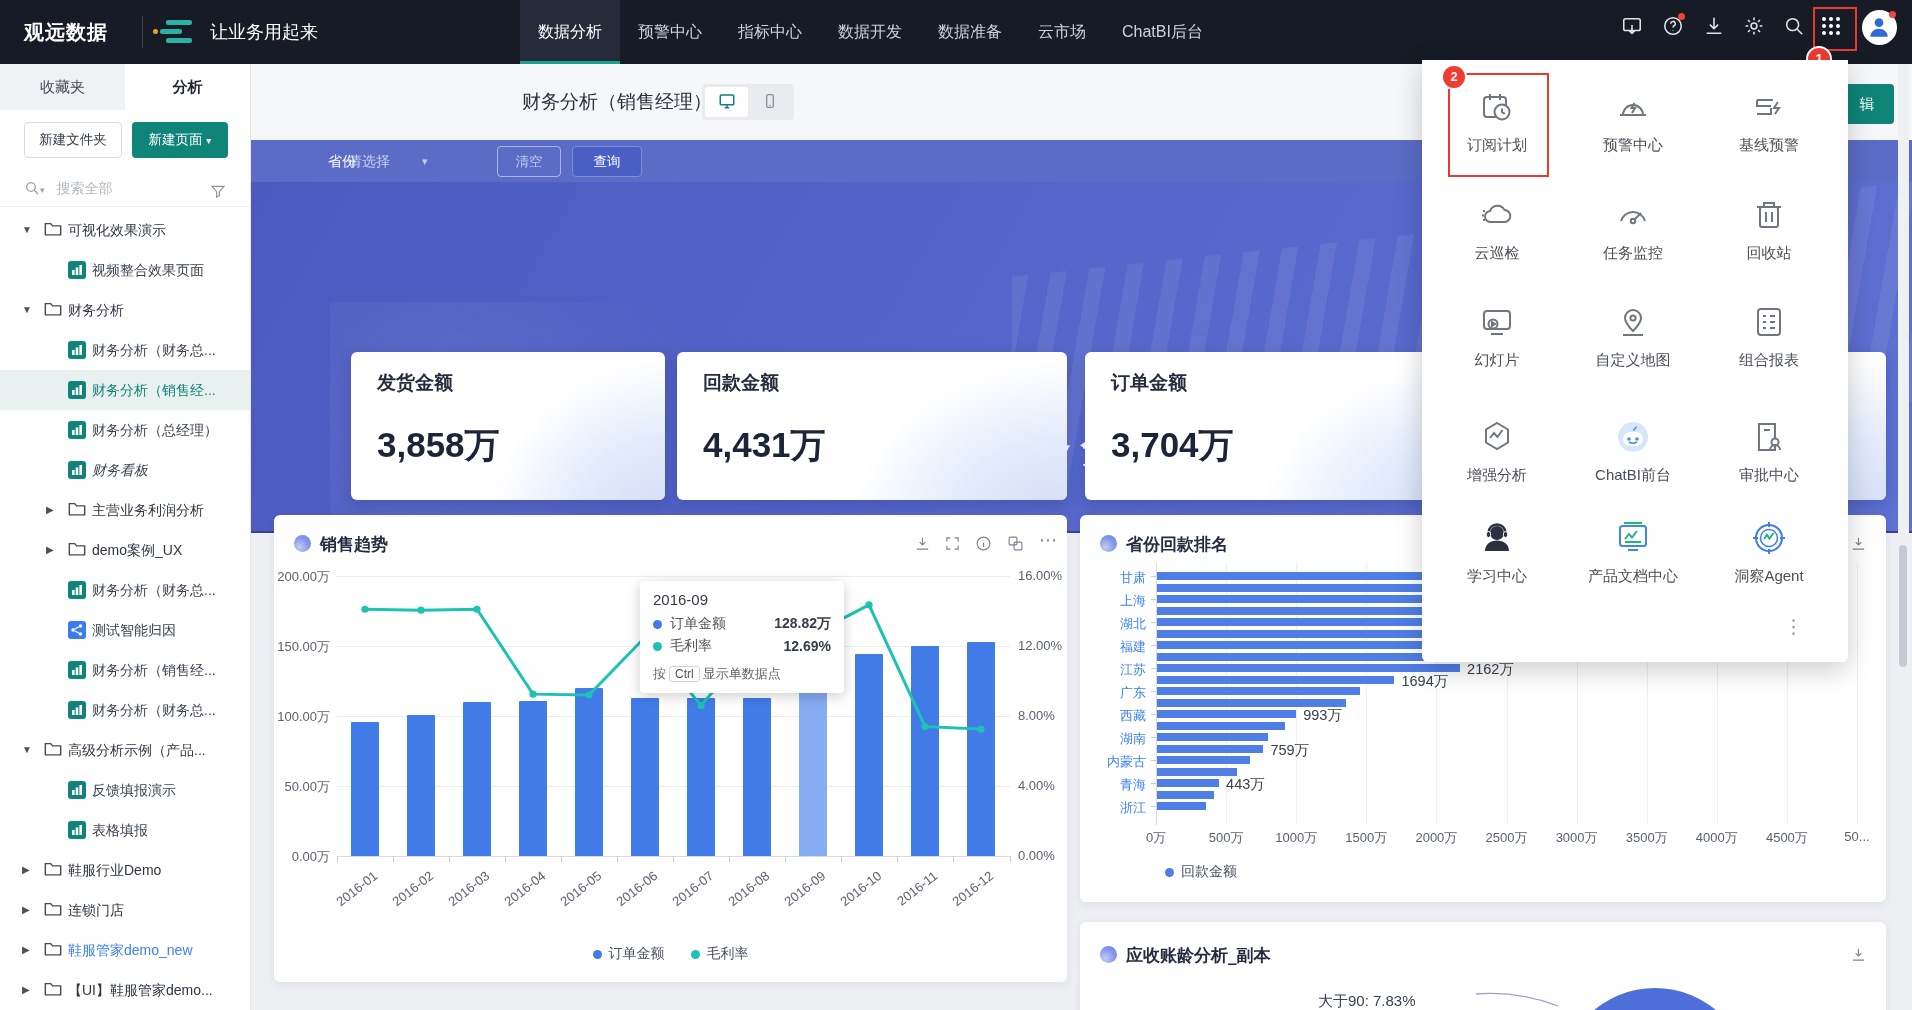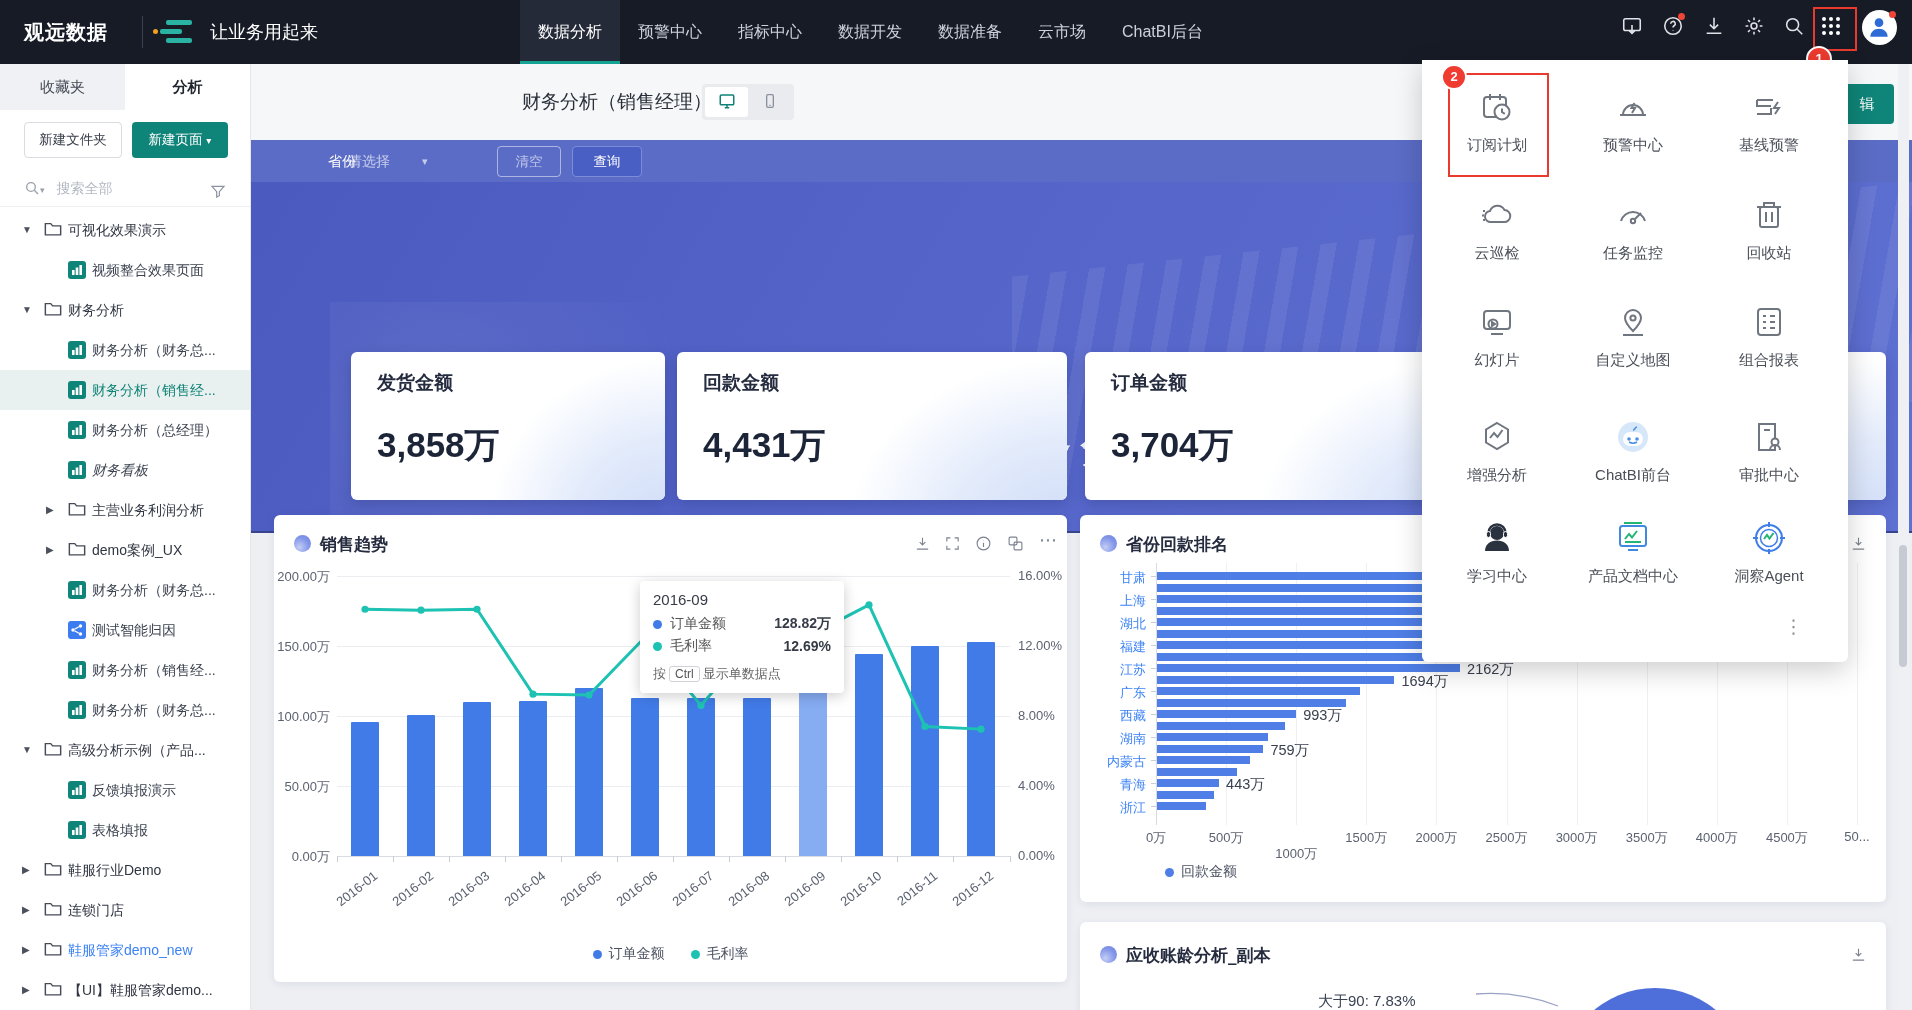--- a/index.html
+++ b/index.html
@@ -543,21 +543,21 @@
     <span class="sphere" style="left:20px;top:20px;"></span>
     <span class="card-title" style="left:46px;top:18px;">省份回款排名</span>
     <span class="tool-ico" style="left:770px;"><svg viewBox="0 0 24 24">
           <path d="M12 4v10M8 10l4 4 4-4M4 20h16"></path>
         </svg></span>
     <div id="prov-plot">
         <div class="tick-label abs" style="left: 46px; top: 314px; width: 60px; text-align: center;">0万</div>
         <div class="vgridline abs" style="left: 146.1px; top: 48px; height: 262px;"></div>
         <div class="tick-label abs" style="left: 116.1px; top: 314px; width: 60px; text-align: center;">500万</div>
         <div class="vgridline abs" style="left: 216.2px; top: 48px; height: 262px;"></div>
-        <div class="tick-label abs" style="left: 186.2px; top: 314px; width: 60px; text-align: center; margin-top: 16px;">1000万</div>
+        <div class="tick-label abs" style="left: 186.2px; top: 314px; width: 60px; text-align: center;">1000万</div>
         <div class="vgridline abs" style="left: 286.3px; top: 48px; height: 262px;"></div>
         <div class="tick-label abs" style="left: 256.3px; top: 314px; width: 60px; text-align: center;">1500万</div>
         <div class="vgridline abs" style="left: 356.4px; top: 48px; height: 262px;"></div>
         <div class="tick-label abs" style="left: 326.4px; top: 314px; width: 60px; text-align: center;">2000万</div>
         <div class="vgridline abs" style="left: 426.5px; top: 48px; height: 262px;"></div>
         <div class="tick-label abs" style="left: 396.5px; top: 314px; width: 60px; text-align: center;">2500万</div>
         <div class="vgridline abs" style="left: 496.6px; top: 48px; height: 262px;"></div>
         <div class="tick-label abs" style="left: 466.6px; top: 314px; width: 60px; text-align: center;">3000万</div>
         <div class="vgridline abs" style="left: 566.7px; top: 48px; height: 262px;"></div>
         <div class="tick-label abs" style="left: 536.7px; top: 314px; width: 60px; text-align: center;">3500万</div>

